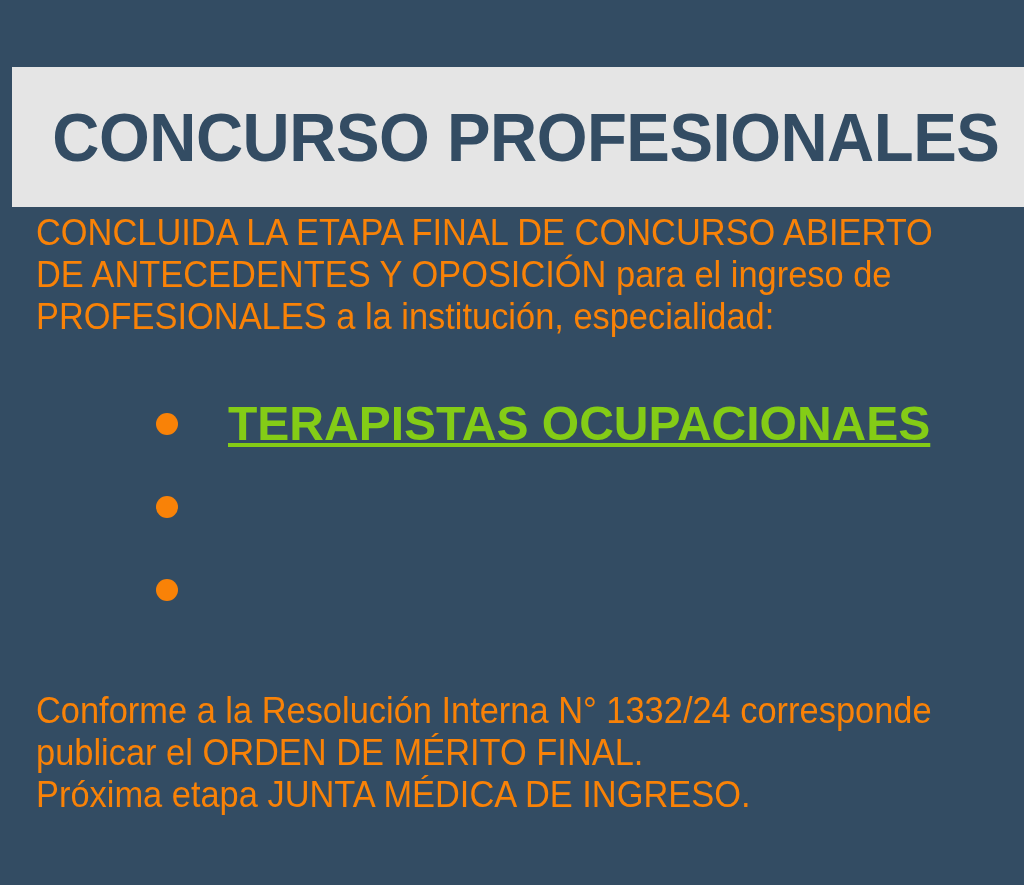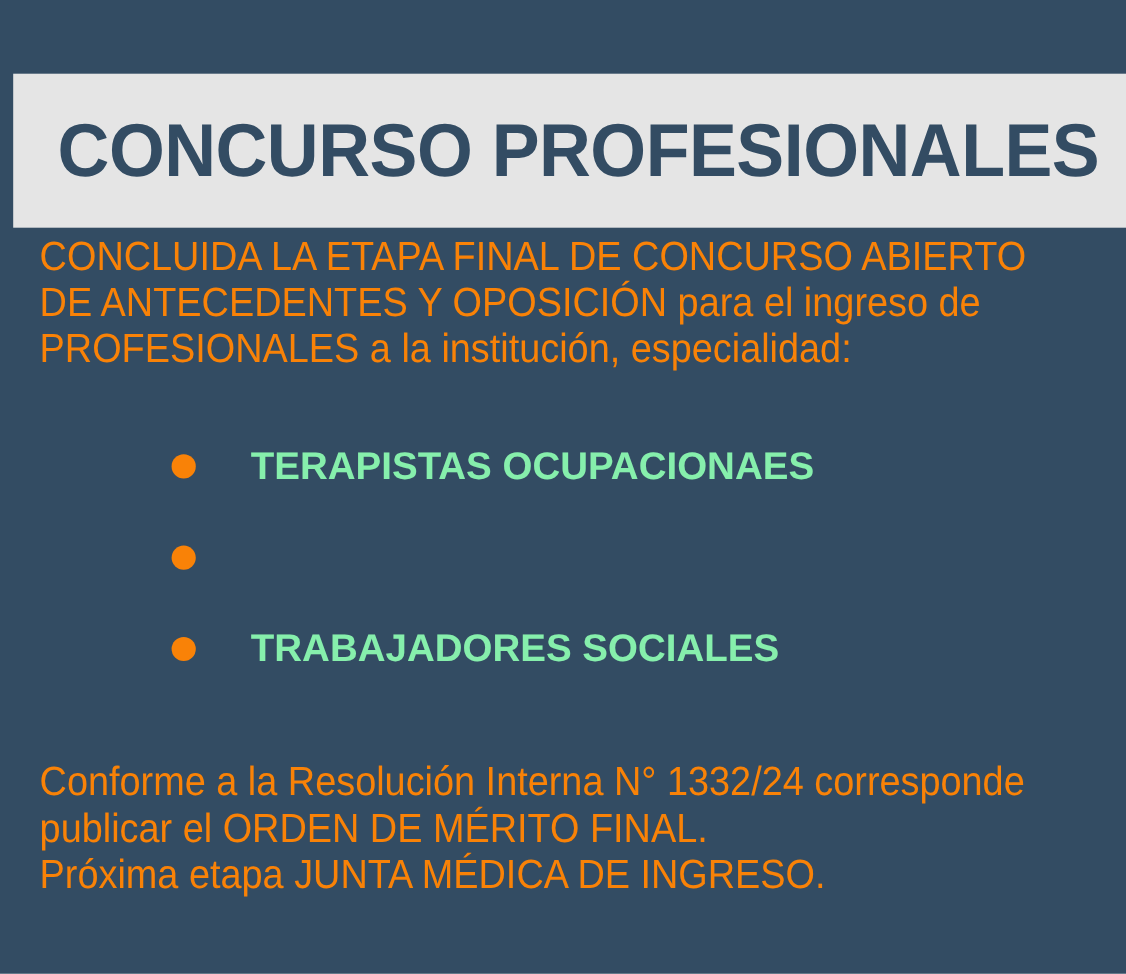--- a/index.html
+++ b/index.html
@@ -80,24 +80,25 @@
     flex: 0 0 auto;
     width: 22px;
     height: 22px;
     border-radius: 50%;
     background: #F98207;
     margin-right: 50px;
   }
   .speciality-label {
     font-family: "Liberation Sans", sans-serif;
     font-weight: 700;
-    font-size: 35px;
+    font-size: 48px;
     line-height: 44px;
-    color: #86efac;
+    color: #84cc16;
     white-space: nowrap;
+    text-decoration: underline;
   }
 
   
   .footer-note {
     position: absolute;
     left: 36px;
     top: 690px;
     width: 968px;
     margin: 0;
     font-family: "Liberation Sans", sans-serif;
@@ -127,21 +128,20 @@
   <ul class="speciality-list">
     <li class="speciality-item">
       <span class="bullet-dot"></span>
       <span class="speciality-label">TERAPISTAS OCUPACIONAES</span>
     </li>
     <li class="speciality-item">
       <span class="bullet-dot"></span>
     </li>
     <li class="speciality-item">
       <span class="bullet-dot"></span>
-      <span class="speciality-label">TRABAJADORES SOCIALES</span>
     </li>
   </ul>
 
   <div class="footer-note">
     <span class="footer-line">Conforme a la Resolución Interna N° 1332/24 corresponde</span>
     <span class="footer-line">publicar el ORDEN DE MÉRITO FINAL.</span>
     <span class="footer-line">Próxima etapa JUNTA MÉDICA DE INGRESO.</span>
   </div>
 
 </div>

